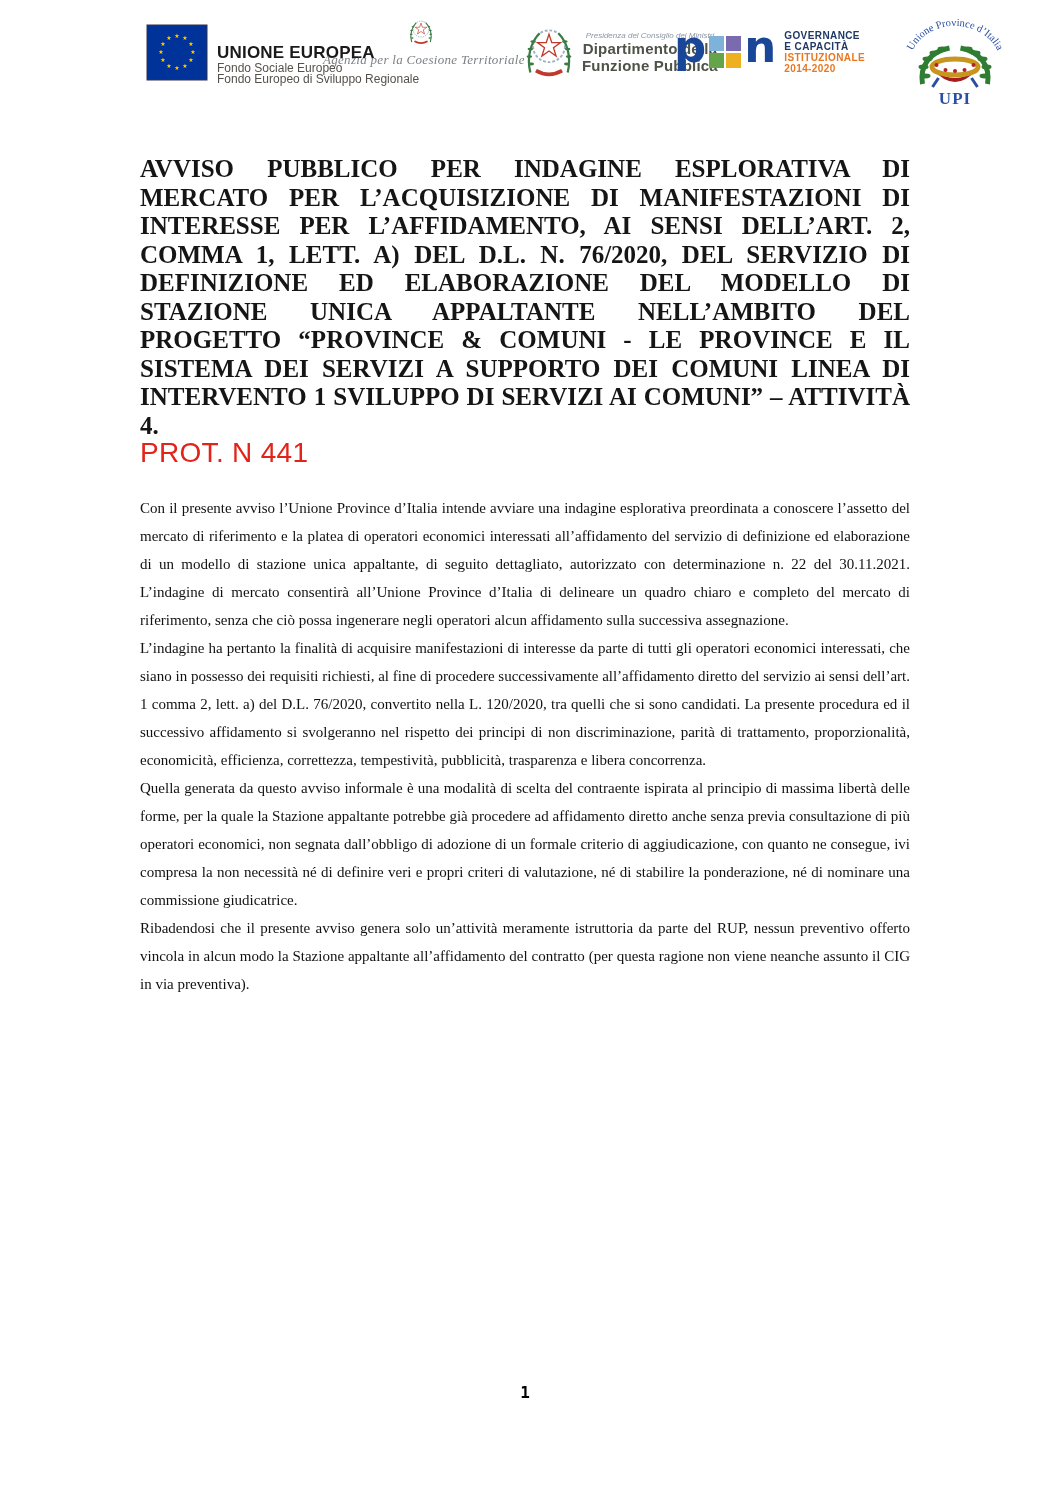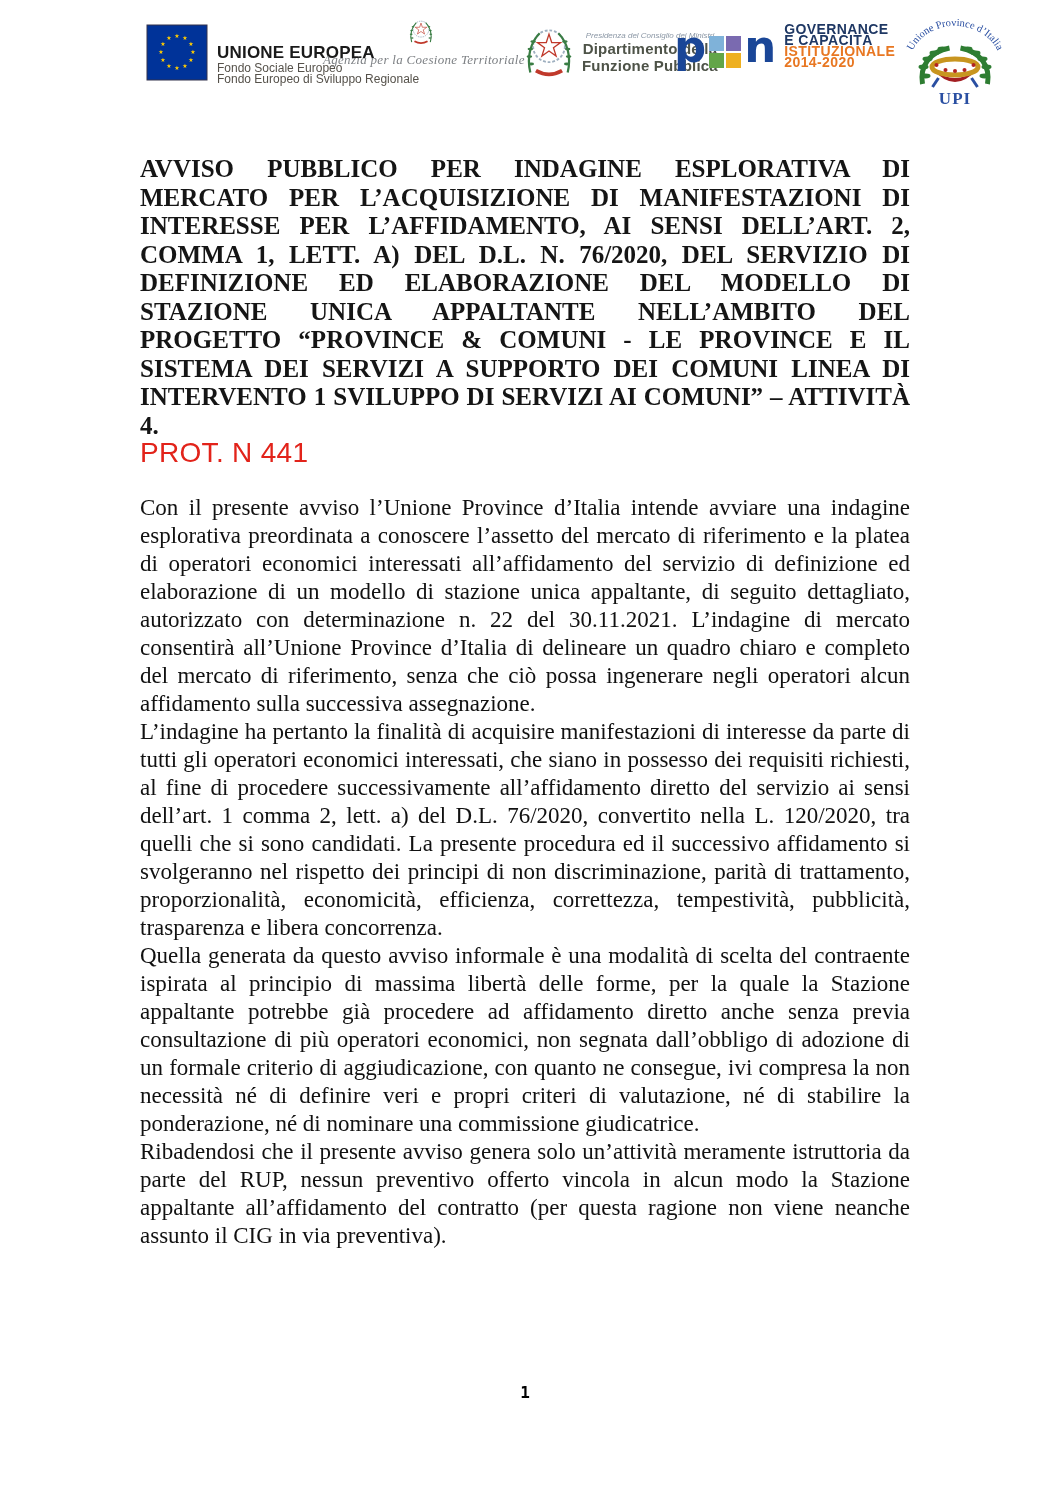--- a/index.html
+++ b/index.html
@@ -27,39 +27,39 @@
   .dip-script { font-style: italic; font-size: 8px; color: #8b97a5; white-space: nowrap; }
   .dip-line { font-size: 15px; font-weight: bold; color: #4e5348; line-height: 17px; letter-spacing: .2px; }
 
   .logo-pon { left: 674px; top: 24px; display: flex; align-items: flex-start; }
   .pon-mark { display: flex; align-items: flex-start; }
   .pon-letter { font-family: "DejaVu Sans", sans-serif; font-weight: bold; font-size: 45px; line-height: 45px; color: #1a4697; }
   .pon-grid { display: grid; grid-template-columns: 15px 15px; grid-template-rows: 15px 15px; gap: 2px; margin: 12px 3px 0 3px; }
   .pon-sq { width: 15px; height: 15px; }
   .pon-sq.c1 { background: #7fb2d9; } .pon-sq.c2 { background: #7a6ab0; }
   .pon-sq.c3 { background: #63a548; } .pon-sq.c4 { background: #eeb021; }
-  .pon-text { margin-left: 8px; margin-top: 0; font-family: "Liberation Sans", sans-serif; font-weight: bold; font-size: 14px; line-height: 11px; letter-spacing: .4px; }
+  .pon-text { margin-left: 8px; margin-top: 6px; font-family: "Liberation Sans", sans-serif; font-weight: bold; font-size: 10px; line-height: 11px; letter-spacing: .4px; }
   .pon-navy { color: #1f3864; } .pon-orange { color: #e87722; }
 
   .logo-upi { left: 896px; top: 6px; }
 
   
   .doc-title {
     position: absolute; left: 140px; top: 130px; width: 770px;
     font-weight: bold; font-size: 25px; line-height: 28.5px;
     text-align: justify; color: #151515;
   }
   .doc-prot {
     position: absolute; left: 140px; top: 437px;
     font-family: "Liberation Sans", sans-serif; font-size: 28px; color: #e2231a;
     letter-spacing: .3px;
   }
   .doc-body {
     position: absolute; left: 140px; top: 494px; width: 770px;
-    font-size: 23px; line-height: 28px; text-align: justify; color: #111111;
+    font-size: 15px; line-height: 28px; text-align: justify; color: #111111;
   }
   .doc-body p { margin: 0; }
   .page-number {
     position: absolute; left: 140px; top: 1383px; width: 770px; text-align: center;
     font-family: "DejaVu Sans Mono", monospace; font-weight: bold; font-size: 16px; color: #000;
   }
 </style>
 </head>
 <body>
 

